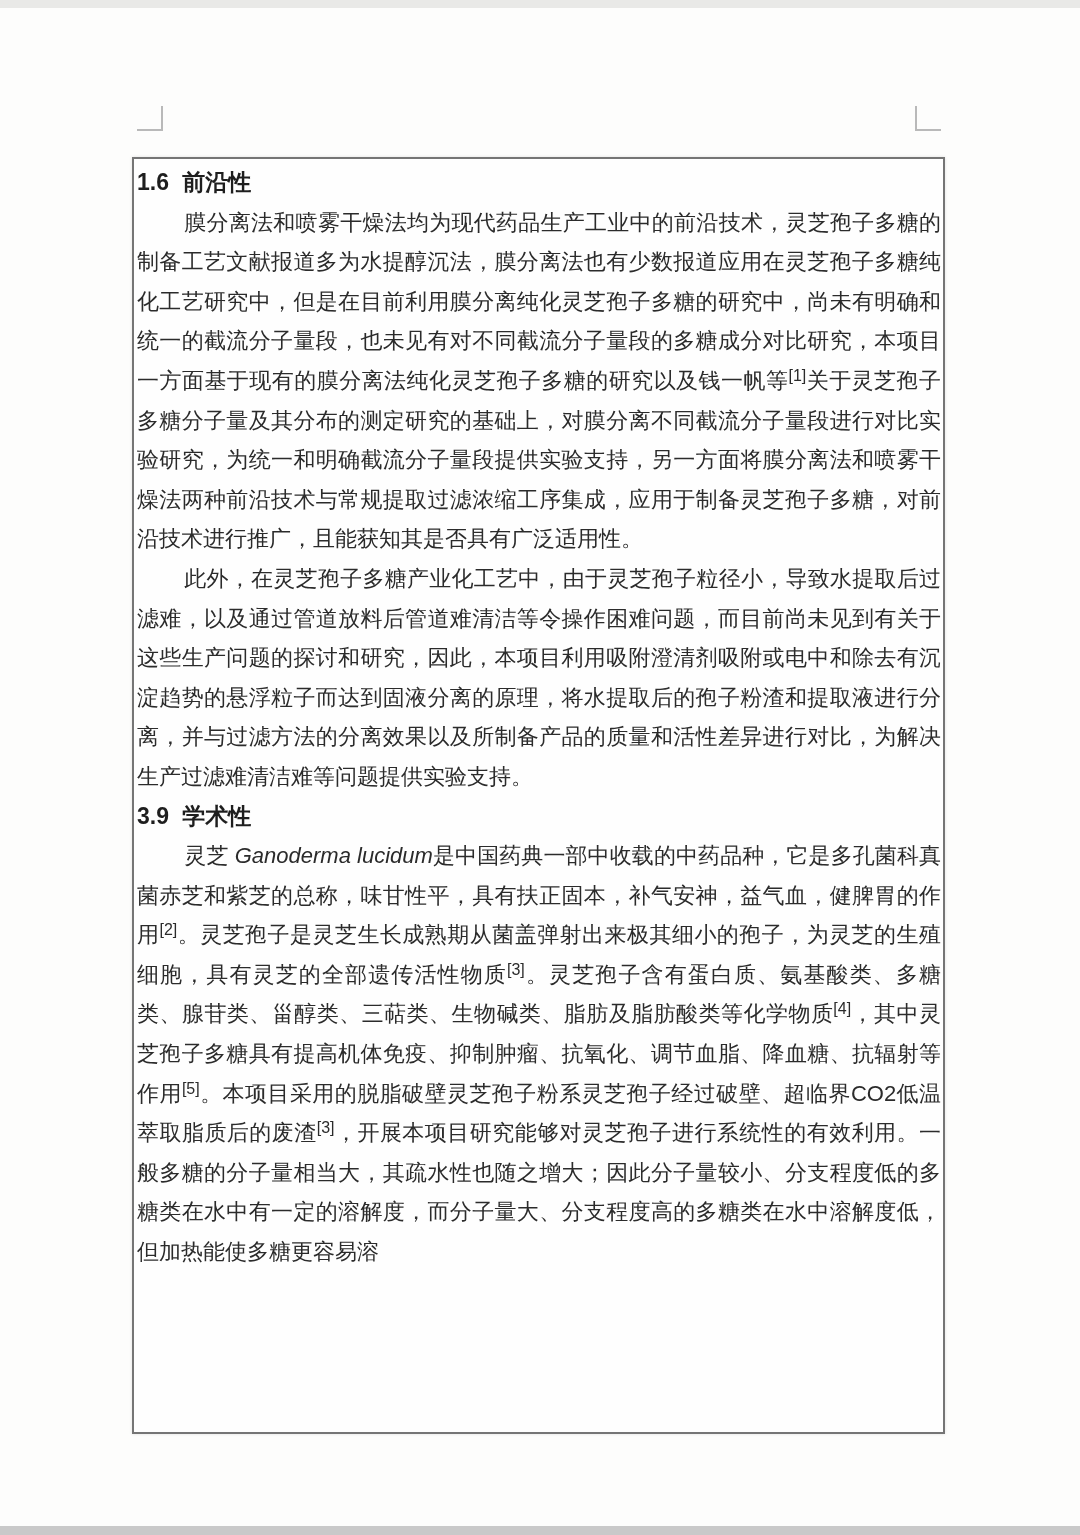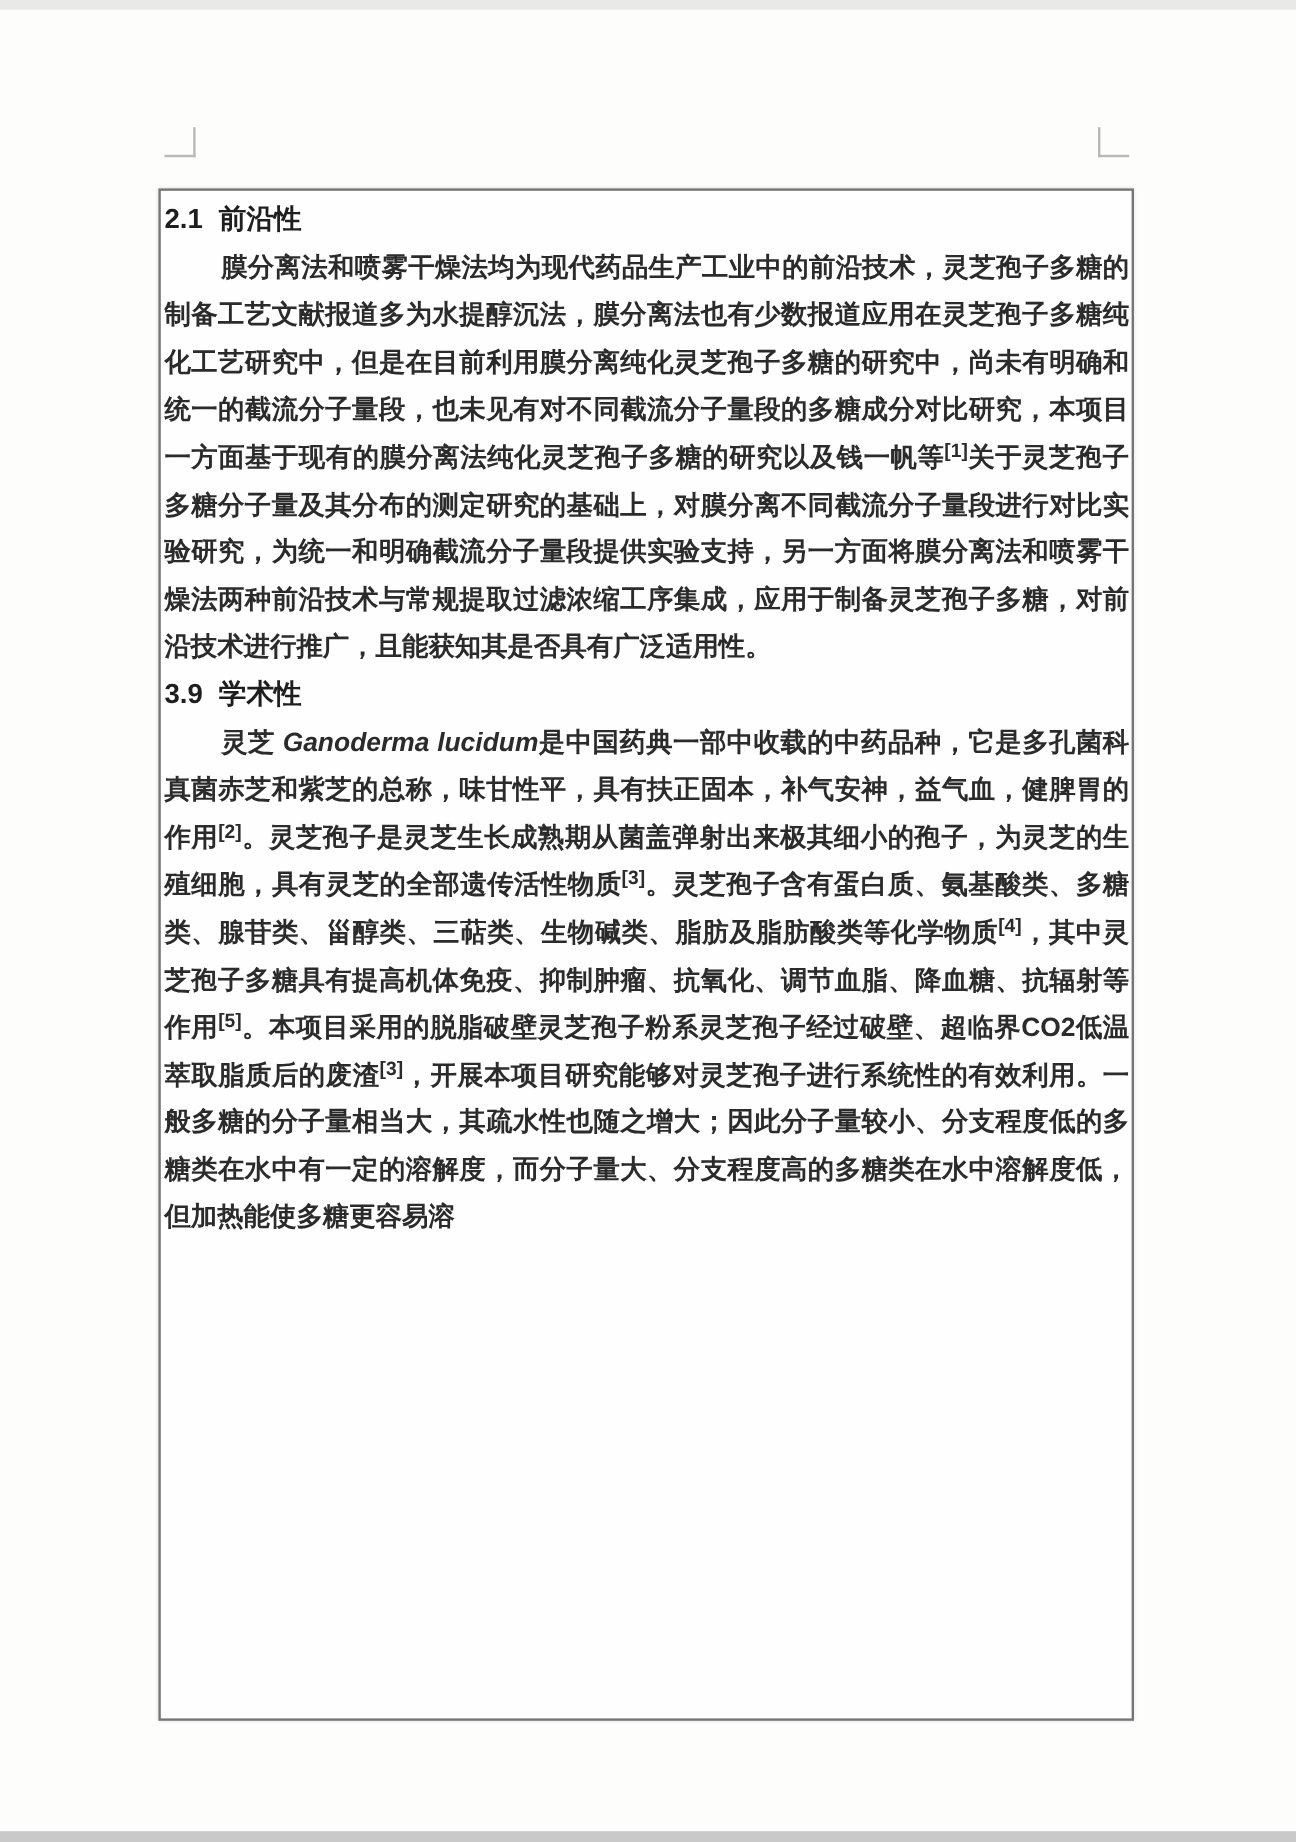--- a/index.html
+++ b/index.html
@@ -54,21 +54,20 @@
     color:#1e1e1e;
   }
   .para{
     margin:0;
     font-size:22px;
     line-height:39.6px;
     text-align:justify;
     text-justify:inter-ideograph;
     text-indent:2.15em;
     color:var(--text);
-    font-weight:bold;
   }
   .para sup{
     font-size:16px;
     line-height:0;
     vertical-align:7px;
   }
   .para em{font-style:italic;}
 </style>
 </head>
 <body style="--page: #fdfdfc; --text: #2b2b2b; --border: #757575; --mark: #b9b9b9; --top-edge: #e9e9e7; --bottom-edge: #c9c9c9;">
@@ -77,19 +76,20 @@
   <div class="strip-top"></div>
   <div class="strip-bottom"></div>
 
   <div class="mark tl"></div>
   <div class="mark tr"></div>
   <div class="mark bl"></div>
   <div class="mark br"></div>
 
   <div class="doc-table">
     <div class="cell-content" id="content-cell">
-        <div class="sec-heading">2.1 前沿性</div>
+        <div class="sec-heading">1.6 前沿性</div>
         <p class="para"><span>膜分离法和喷雾干燥法均为现代药品生产工业中的前沿技术，灵芝孢子多糖的制备工艺文献报道多为水提醇沉法，膜分离法也有少数报道应用在灵芝孢子多糖纯化工艺研究中，但是在目前利用膜分离纯化灵芝孢子多糖的研究中，尚未有明确和统一的截流分子量段，也未见有对不同截流分子量段的多糖成分对比研究，本项目一方面基于现有的膜分离法纯化灵芝孢子多糖的研究以及钱一帆等</span><sup>[1]</sup><span>关于灵芝孢子多糖分子量及其分布的测定研究的基础上，对膜分离不同截流分子量段进行对比实验研究，为统一和明确截流分子量段提供实验支持，另一方面将膜分离法和喷雾干燥法两种前沿技术与常规提取过滤浓缩工序集成，应用于制备灵芝孢子多糖，对前沿技术进行推广，且能获知其是否具有广泛适用性。</span></p>
+        <p class="para"><span>此外，在灵芝孢子多糖产业化工艺中，由于灵芝孢子粒径小，导致水提取后过滤难，以及通过管道放料后管道难清洁等令操作困难问题，而目前尚未见到有关于这些生产问题的探讨和研究，因此，本项目利用吸附澄清剂吸附或电中和除去有沉淀趋势的悬浮粒子而达到固液分离的原理，将水提取后的孢子粉渣和提取液进行分离，并与过滤方法的分离效果以及所制备产品的质量和活性差异进行对比，为解决生产过滤难清洁难等问题提供实验支持。</span></p>
         <div class="sec-heading">3.9 学术性</div>
         <p class="para"><span>灵芝 </span><em>Ganoderma lucidum</em><span>是中国药典一部中收载的中药品种，它是多孔菌科真菌赤芝和紫芝的总称，味甘性平，具有扶正固本，补气安神，益气血，健脾胃的作用</span><sup>[2]</sup><span>。灵芝孢子是灵芝生长成熟期从菌盖弹射出来极其细小的孢子，为灵芝的生殖细胞，具有灵芝的全部遗传活性物质</span><sup>[3]</sup><span>。灵芝孢子含有蛋白质、氨基酸类、多糖类、腺苷类、甾醇类、三萜类、生物碱类、脂肪及脂肪酸类等化学物质</span><sup>[4]</sup><span>，其中灵芝孢子多糖具有提高机体免疫、抑制肿瘤、抗氧化、调节血脂、降血糖、抗辐射等作用</span><sup>[5]</sup><span>。本项目采用的脱脂破壁灵芝孢子粉系灵芝孢子经过破壁、超临界CO2低温萃取脂质后的废渣</span><sup>[3]</sup><span>，开展本项目研究能够对灵芝孢子进行系统性的有效利用。一般多糖的分子量相当大，其疏水性也随之增大；因此分子量较小、分支程度低的多糖类在水中有一定的溶解度，而分子量大、分支程度高的多糖类在水中溶解度低，但加热能使多糖更容易溶</span></p>
       </div>
   </div>
 </div>
 
 </body></html>

